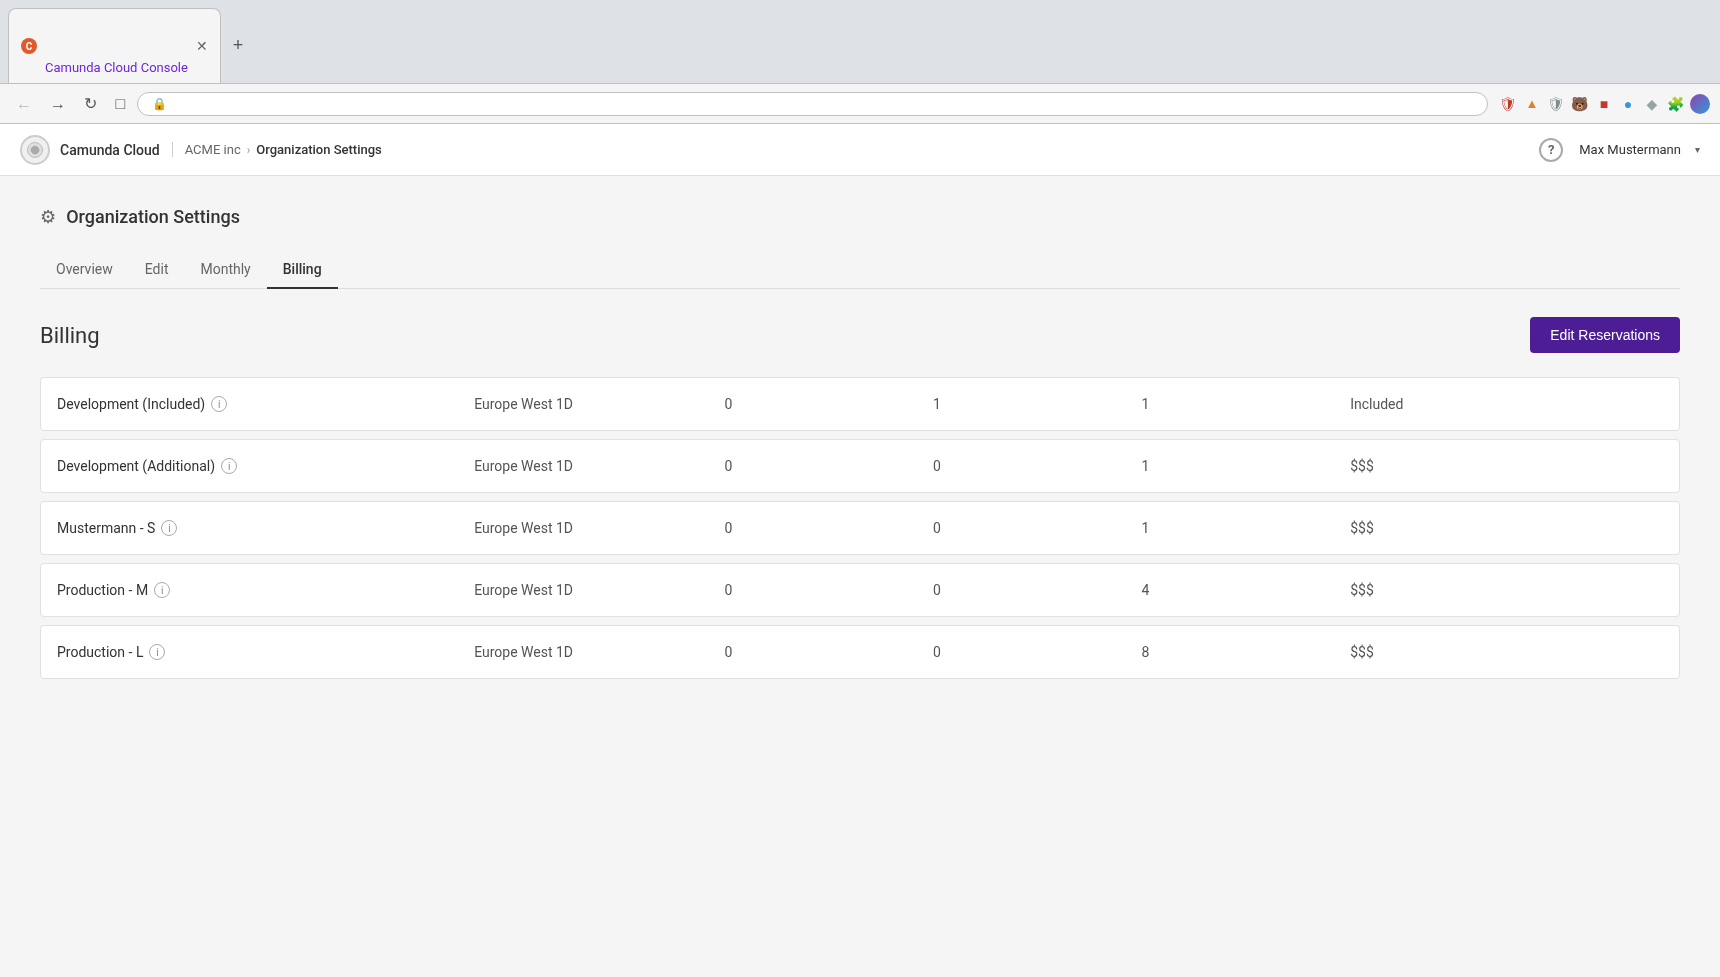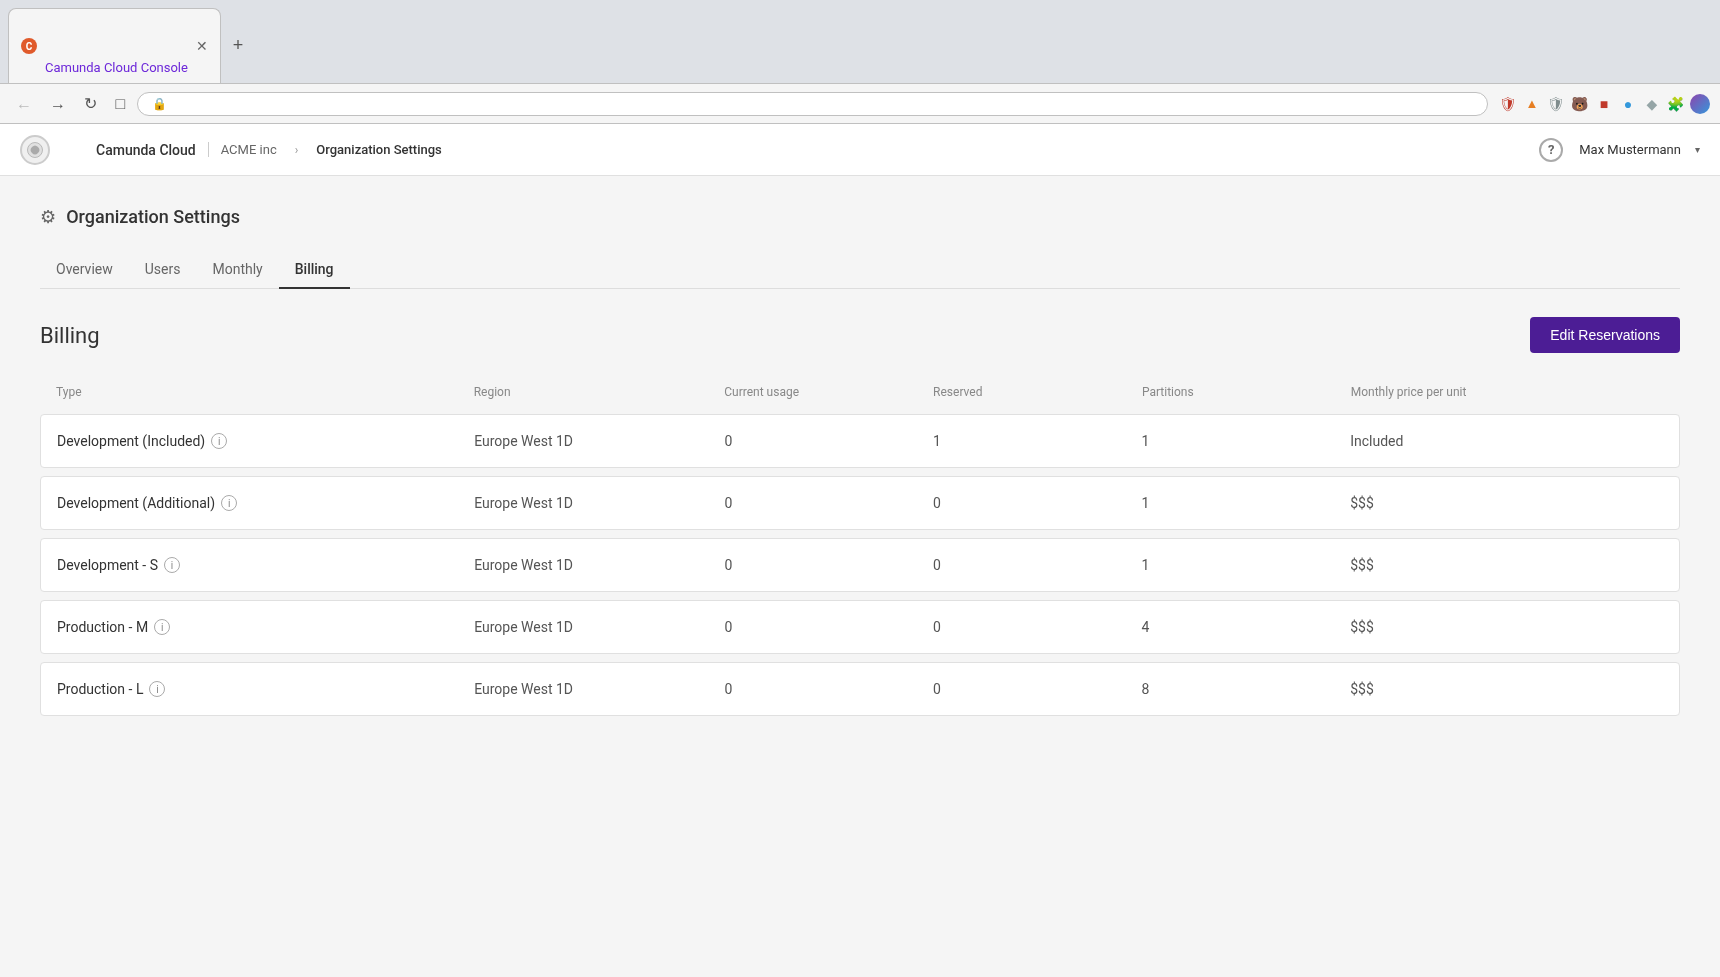--- a/index.html
+++ b/index.html
@@ -25,22 +25,22 @@
     .ext-triangle { color: #e67e22; font-size: 14px; }
     .ext-shield2 { color: #7f8c8d; font-size: 14px; }
     .ext-red { color: #c0392b; font-size: 14px; }
     .ext-circle { color: #3498db; font-size: 14px; }
     .ext-avatar { width: 20px; height: 20px; border-radius: 50%; background: linear-gradient(135deg, #8e44ad, #3498db); }
 
     
     .app-header { background: #fff; border-bottom: 1px solid #e0e0e0; display: flex; align-items: center; padding: 0 20px; height: 52px; }
     .app-logo { display: flex; align-items: center; gap: 10px; }
     .app-logo-icon { width: 30px; height: 30px; border-radius: 50%; background: #f0f0f0; border: 2px solid #ccc; display: flex; align-items: center; justify-content: center; color: #666; font-size: 14px; }
-    .app-logo-text { font-size: 14px; font-weight: 500; color: #333; margin-left: 36px; }
-    .breadcrumb { display: flex; align-items: center; gap: 18px; margin-left: 12px; padding-left: 12px; border-left: 1px solid #ccc; }
+    .app-logo-text { font-size: 14px; font-weight: 500; color: #333; }
+    .breadcrumb { display: flex; align-items: center; gap: 6px; margin-left: 12px; padding-left: 12px; border-left: 1px solid #ccc; }
     .breadcrumb-item { font-size: 13px; color: #666; }
     .breadcrumb-sep { color: #999; font-size: 12px; }
     .breadcrumb-current { font-size: 13px; color: #333; font-weight: 500; }
     .header-right { margin-left: auto; display: flex; align-items: center; gap: 16px; }
     .help-btn { width: 24px; height: 24px; border-radius: 50%; border: 2px solid #aaa; display: flex; align-items: center; justify-content: center; color: #666; font-size: 13px; font-weight: bold; cursor: pointer; }
     .user-menu { display: flex; align-items: center; gap: 14px; cursor: pointer; color: #333; font-size: 13px; }
     .user-chevron { font-size: 10px; color: #666; }
 
     
     .page-content { background: #f5f5f5; min-height: calc(100vh - 52px - 56px); padding: 30px 40px; }
@@ -147,40 +147,32 @@
 
 <div class="page-content">
 
   <div class="page-section-header">
     <span class="page-section-icon">⚙</span>
     <span class="page-section-title">Organization Settings</span>
   </div>
 
   <div class="tabs">
     <span class="tab">Overview</span>
-    <span class="tab">Users</span>
+    <span class="tab">Edit</span>
     <span class="tab">Monthly</span>
     <span class="tab active">Billing</span>
   </div>
 
   <div>
     <div class="billing-header">
       <h1 class="billing-title">Billing</h1>
       <button class="edit-reservations-btn">Edit Reservations</button>
     </div>
 
     <div class="billing-table">
-      <div class="table-header">
-        <div class="table-header-cell">Type</div>
-        <div class="table-header-cell">Region</div>
-        <div class="table-header-cell">Current usage</div>
-        <div class="table-header-cell">Reserved</div>
-        <div class="table-header-cell">Partitions</div>
-        <div class="table-header-cell">Monthly price per unit</div>
-      </div>
 
       <div class="table-row">
         <div class="table-cell type">
           <span>Development (Included)</span>
           <span class="info-icon">i</span>
         </div>
         <div class="table-cell">Europe West 1D</div>
         <div class="table-cell">0</div>
         <div class="table-cell">1</div>
         <div class="table-cell">1</div>
@@ -194,21 +186,21 @@
         </div>
         <div class="table-cell">Europe West 1D</div>
         <div class="table-cell">0</div>
         <div class="table-cell">0</div>
         <div class="table-cell">1</div>
         <div class="table-cell">$$$</div>
       </div>
 
       <div class="table-row">
         <div class="table-cell type">
-          <span>Development - S</span>
+          <span>Mustermann - S</span>
           <span class="info-icon">i</span>
         </div>
         <div class="table-cell">Europe West 1D</div>
         <div class="table-cell">0</div>
         <div class="table-cell">0</div>
         <div class="table-cell">1</div>
         <div class="table-cell">$$$</div>
       </div>
 
       <div class="table-row">

